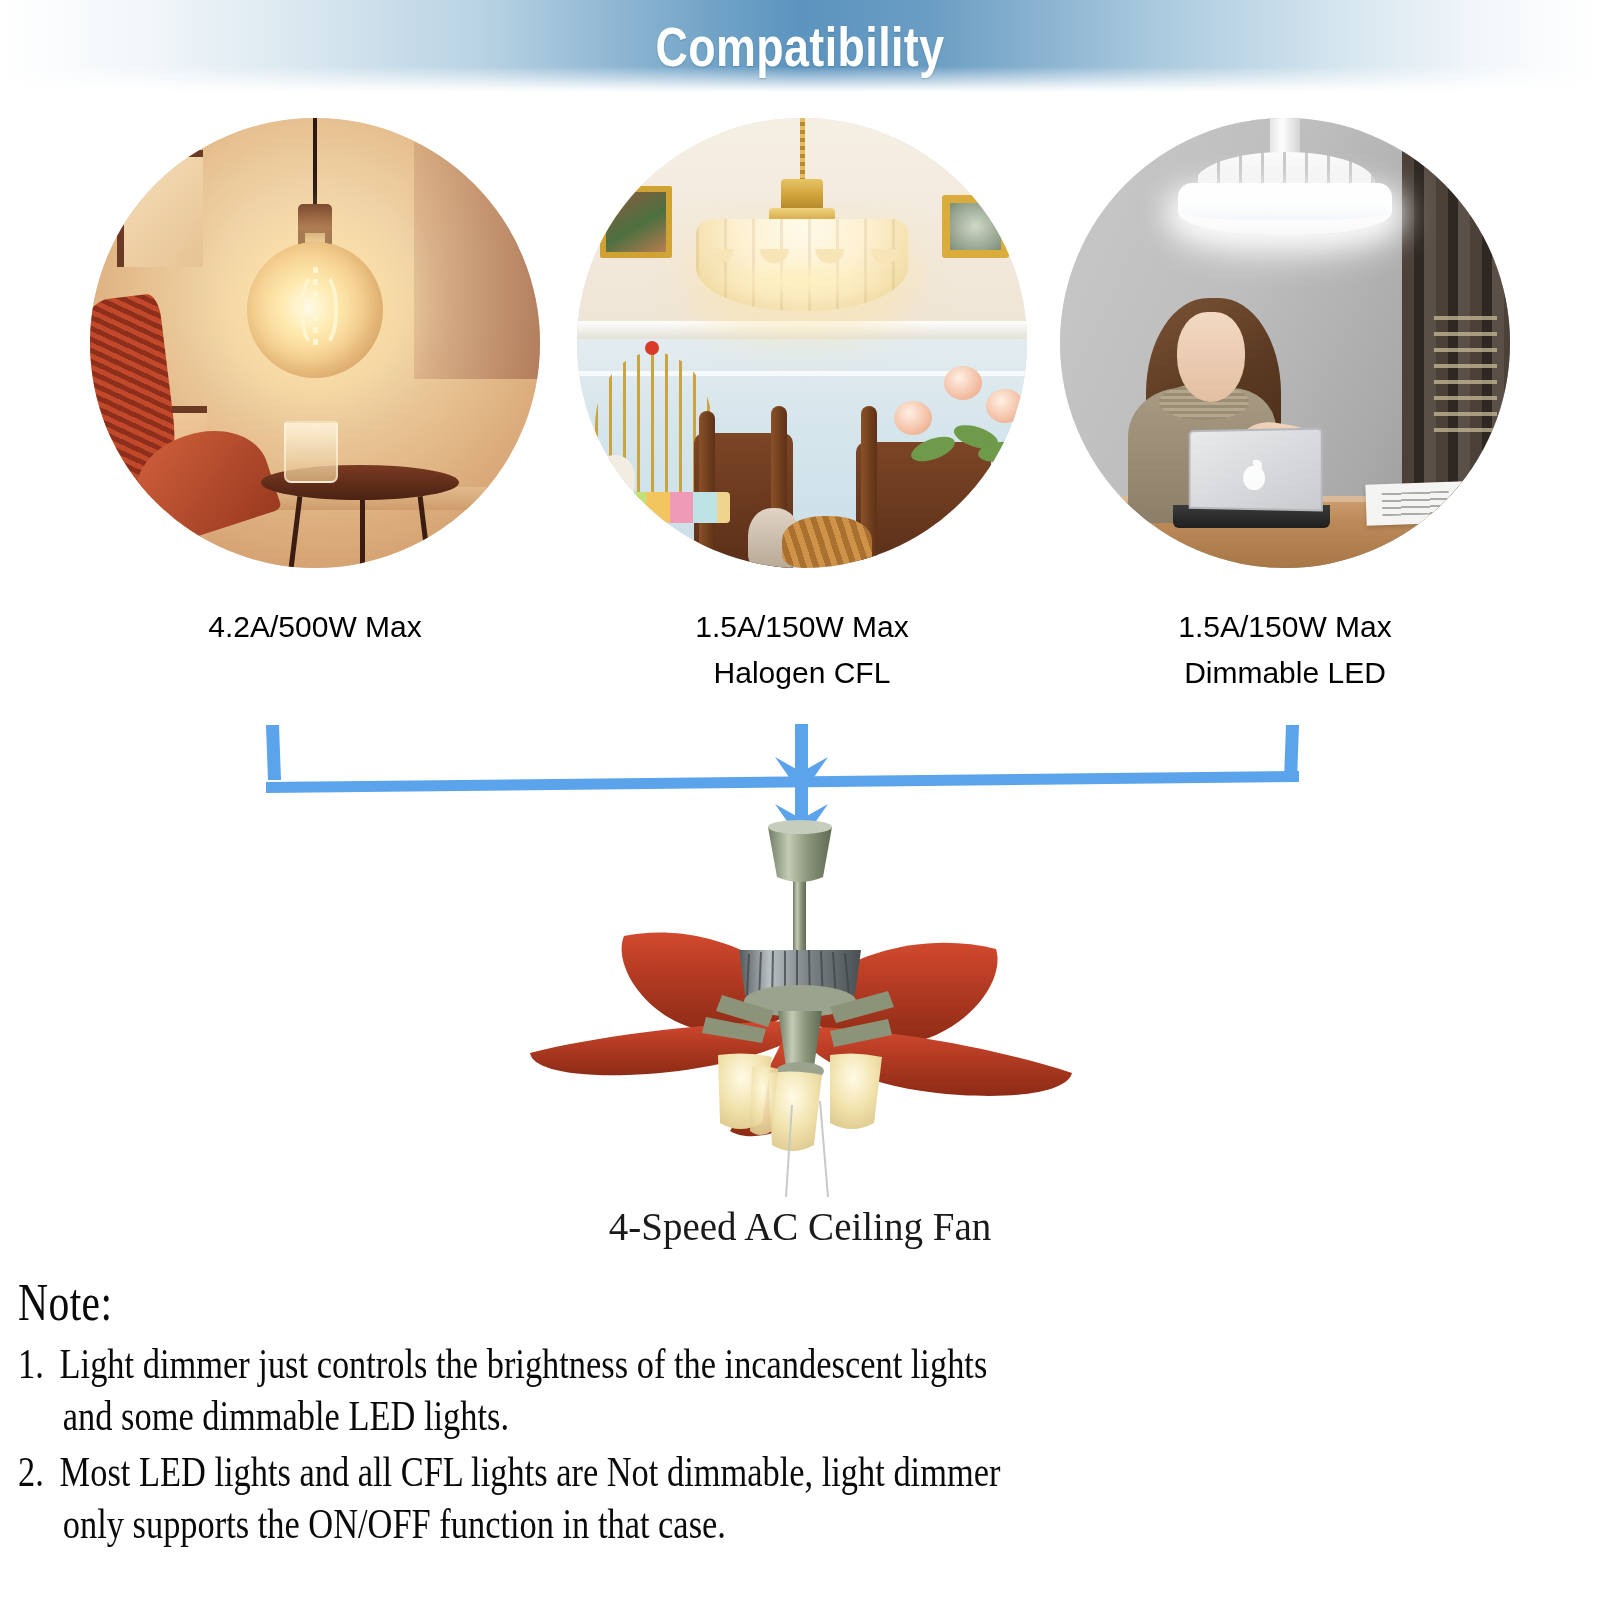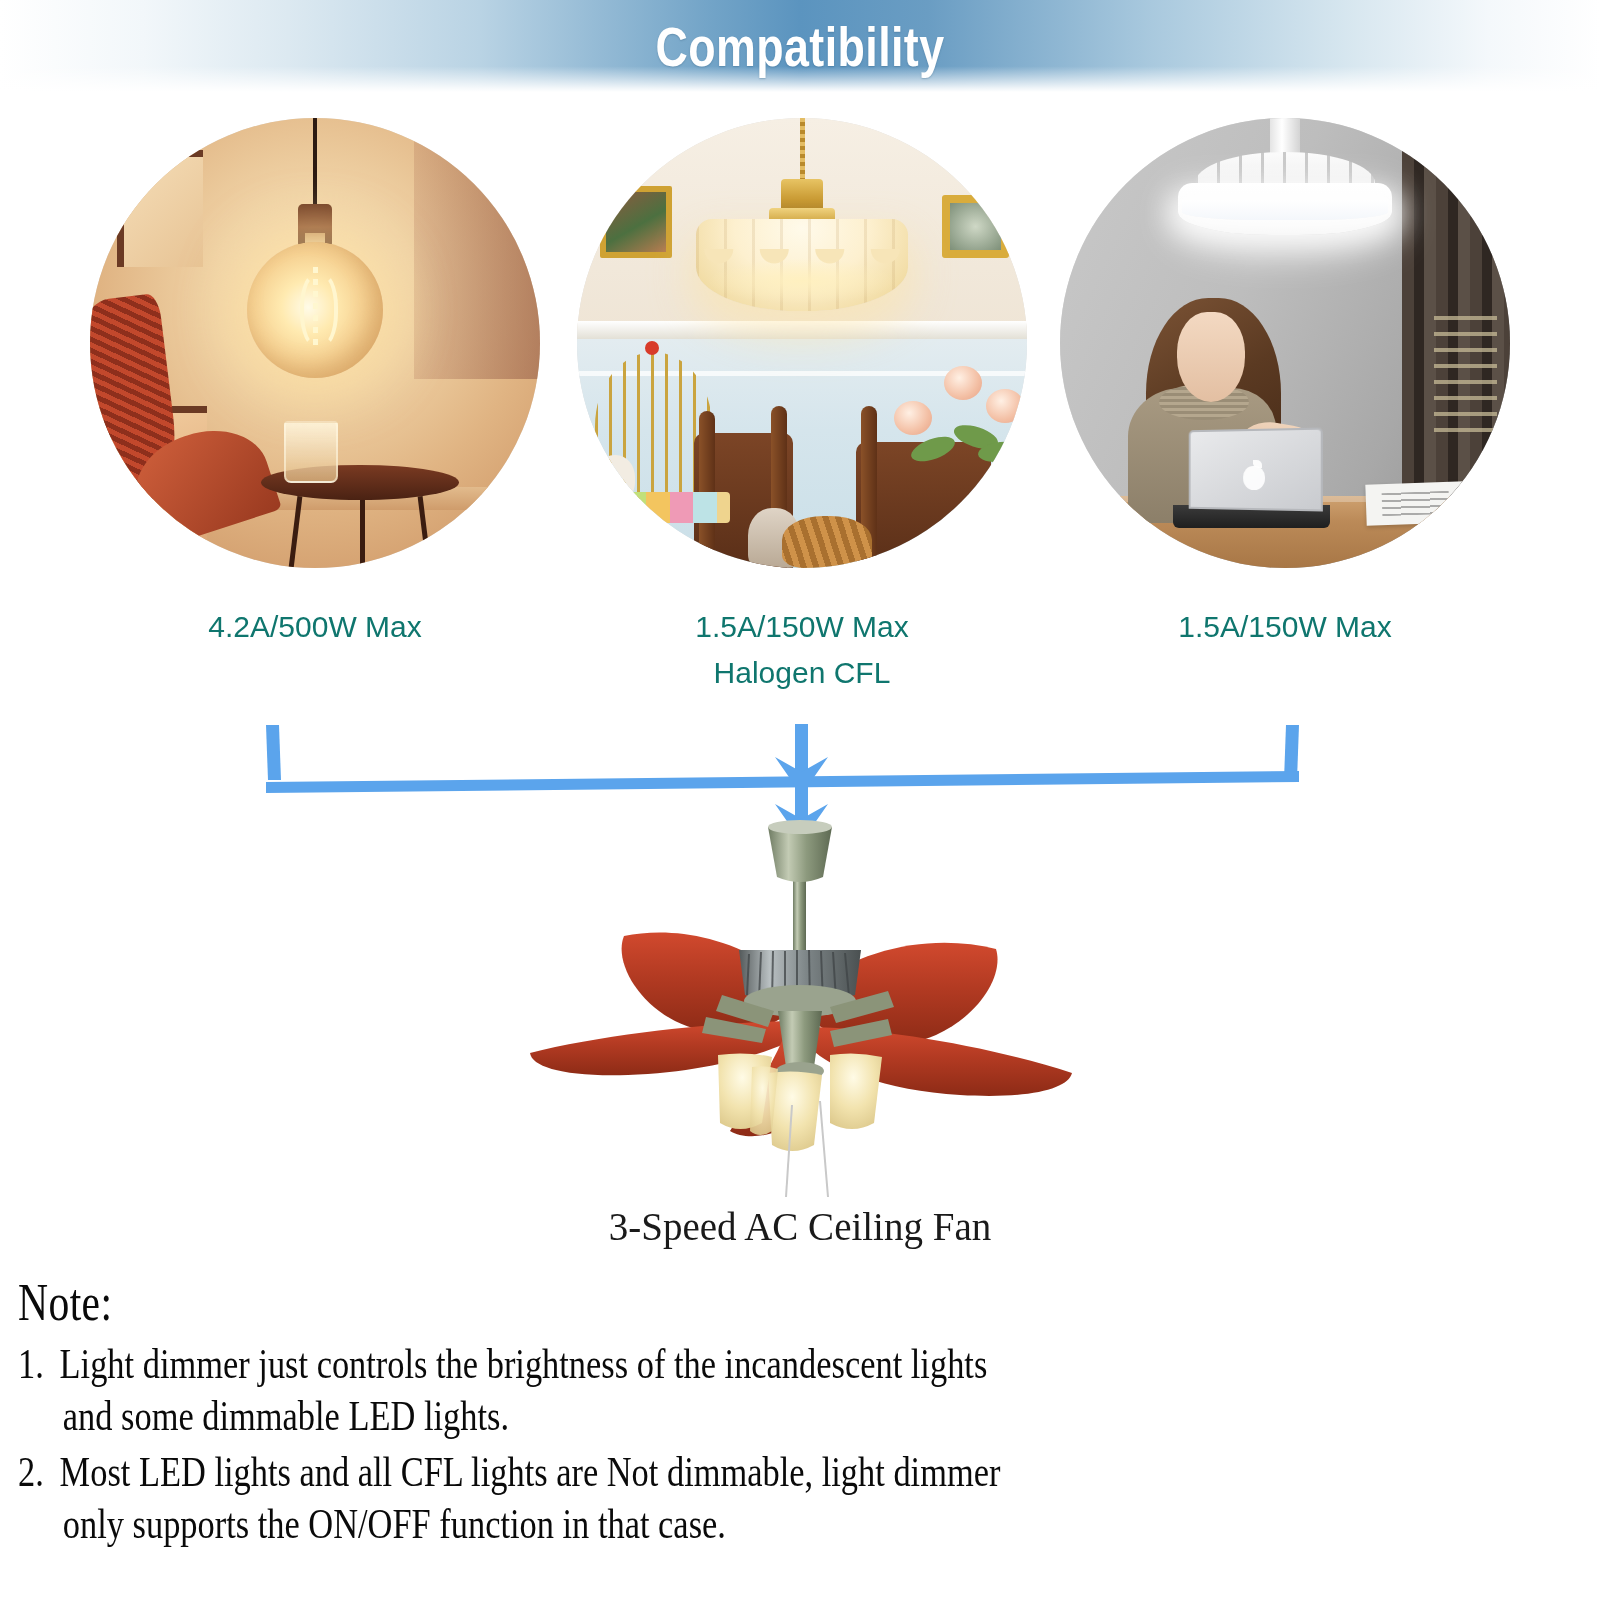--- a/index.html
+++ b/index.html
@@ -367,21 +367,21 @@
   }
   .s3-paper::after {
     content:""; position:absolute; left:16%; top:22%; width:68%; height:56%;
     background: repeating-linear-gradient(to bottom, #6f6f6f 0 2px, rgba(0,0,0,0) 2px 7px);
     opacity: .55;
   }
 
   
   .caption {
     position: absolute; top: 604px; width: 480px;
-    text-align: center; color: #0f766e;
+    text-align: center; color: #000000;
     font-family: "Liberation Sans", sans-serif;
     font-size: 30px; line-height: 46px; font-weight: 400;
   }
   .caption.c1 { left: 75px; }
   .caption.c2 { left: 562px; }
   .caption.c3 { left: 1045px; }
 
   
   .bracket { position: absolute; left: 0; top: 700px; width: 1600px; height: 130px; }
 
@@ -518,20 +518,21 @@
 
   <div class="caption c1">
     <div>4.2A/500W Max</div>
   </div>
   <div class="caption c2">
     <div>1.5A/150W Max</div>
     <div>Halogen CFL</div>
   </div>
   <div class="caption c3">
     <div>1.5A/150W Max</div>
+    <div>Dimmable LED</div>
   </div>
 
   <div class="bracket">
     <svg width="1600" height="130" viewBox="0 0 1600 130">
       <g fill="#5ba4ec">
 
         <path d="M266,25 L279,25 L281,80 L268,80 Z"></path>
 
         <path d="M1286,25 L1299,25 L1297,80 L1284,80 Z"></path>
 
@@ -617,21 +618,21 @@
         <path d="M352,262 Q366,260 378,264 L372,326 Q360,334 350,326 Z" fill="url(#shade)" opacity=".9"></path>
       </g>
 
       <g stroke="#c9c9c9" stroke-width="2">
         <line x1="392" y1="300" x2="386" y2="392"></line>
         <line x1="420" y1="296" x2="428" y2="392"></line>
       </g>
     </svg>
   </div>
 
-  <div class="fan-caption">3-Speed AC Ceiling Fan</div>
+  <div class="fan-caption">4-Speed AC Ceiling Fan</div>
 
   <div class="notes">
     <div class="notes-title">Note:</div>
     <ul class="note-list">
       <li class="note-item">
         <span class="note-num">1.</span>
         <span class="note-text">
           <span>Light dimmer just controls the brightness of the incandescent lights</span>
           <span class="cont">and some dimmable LED lights.</span>
         </span>

